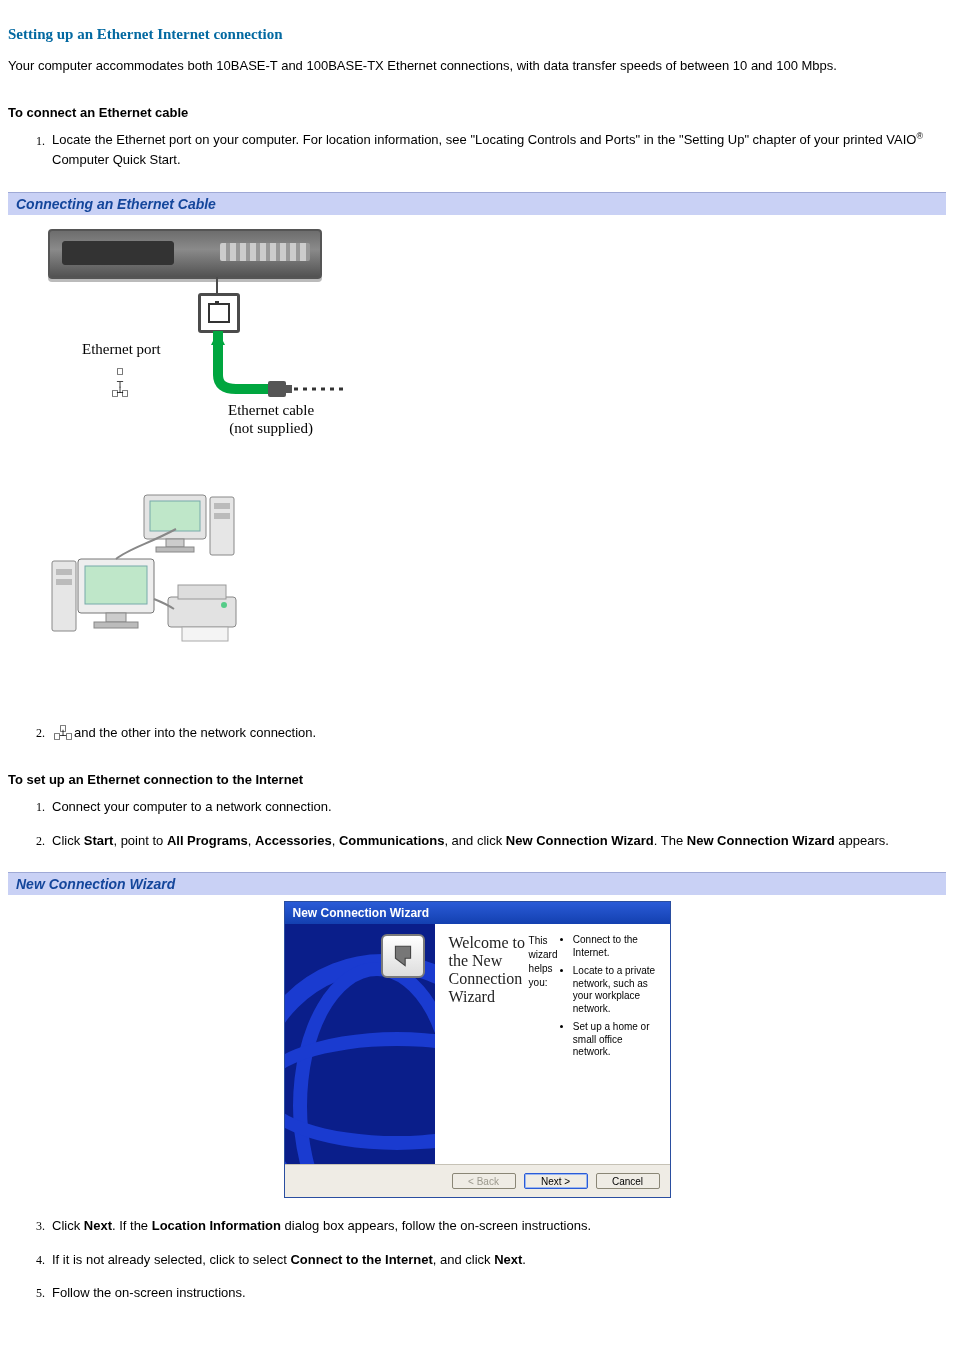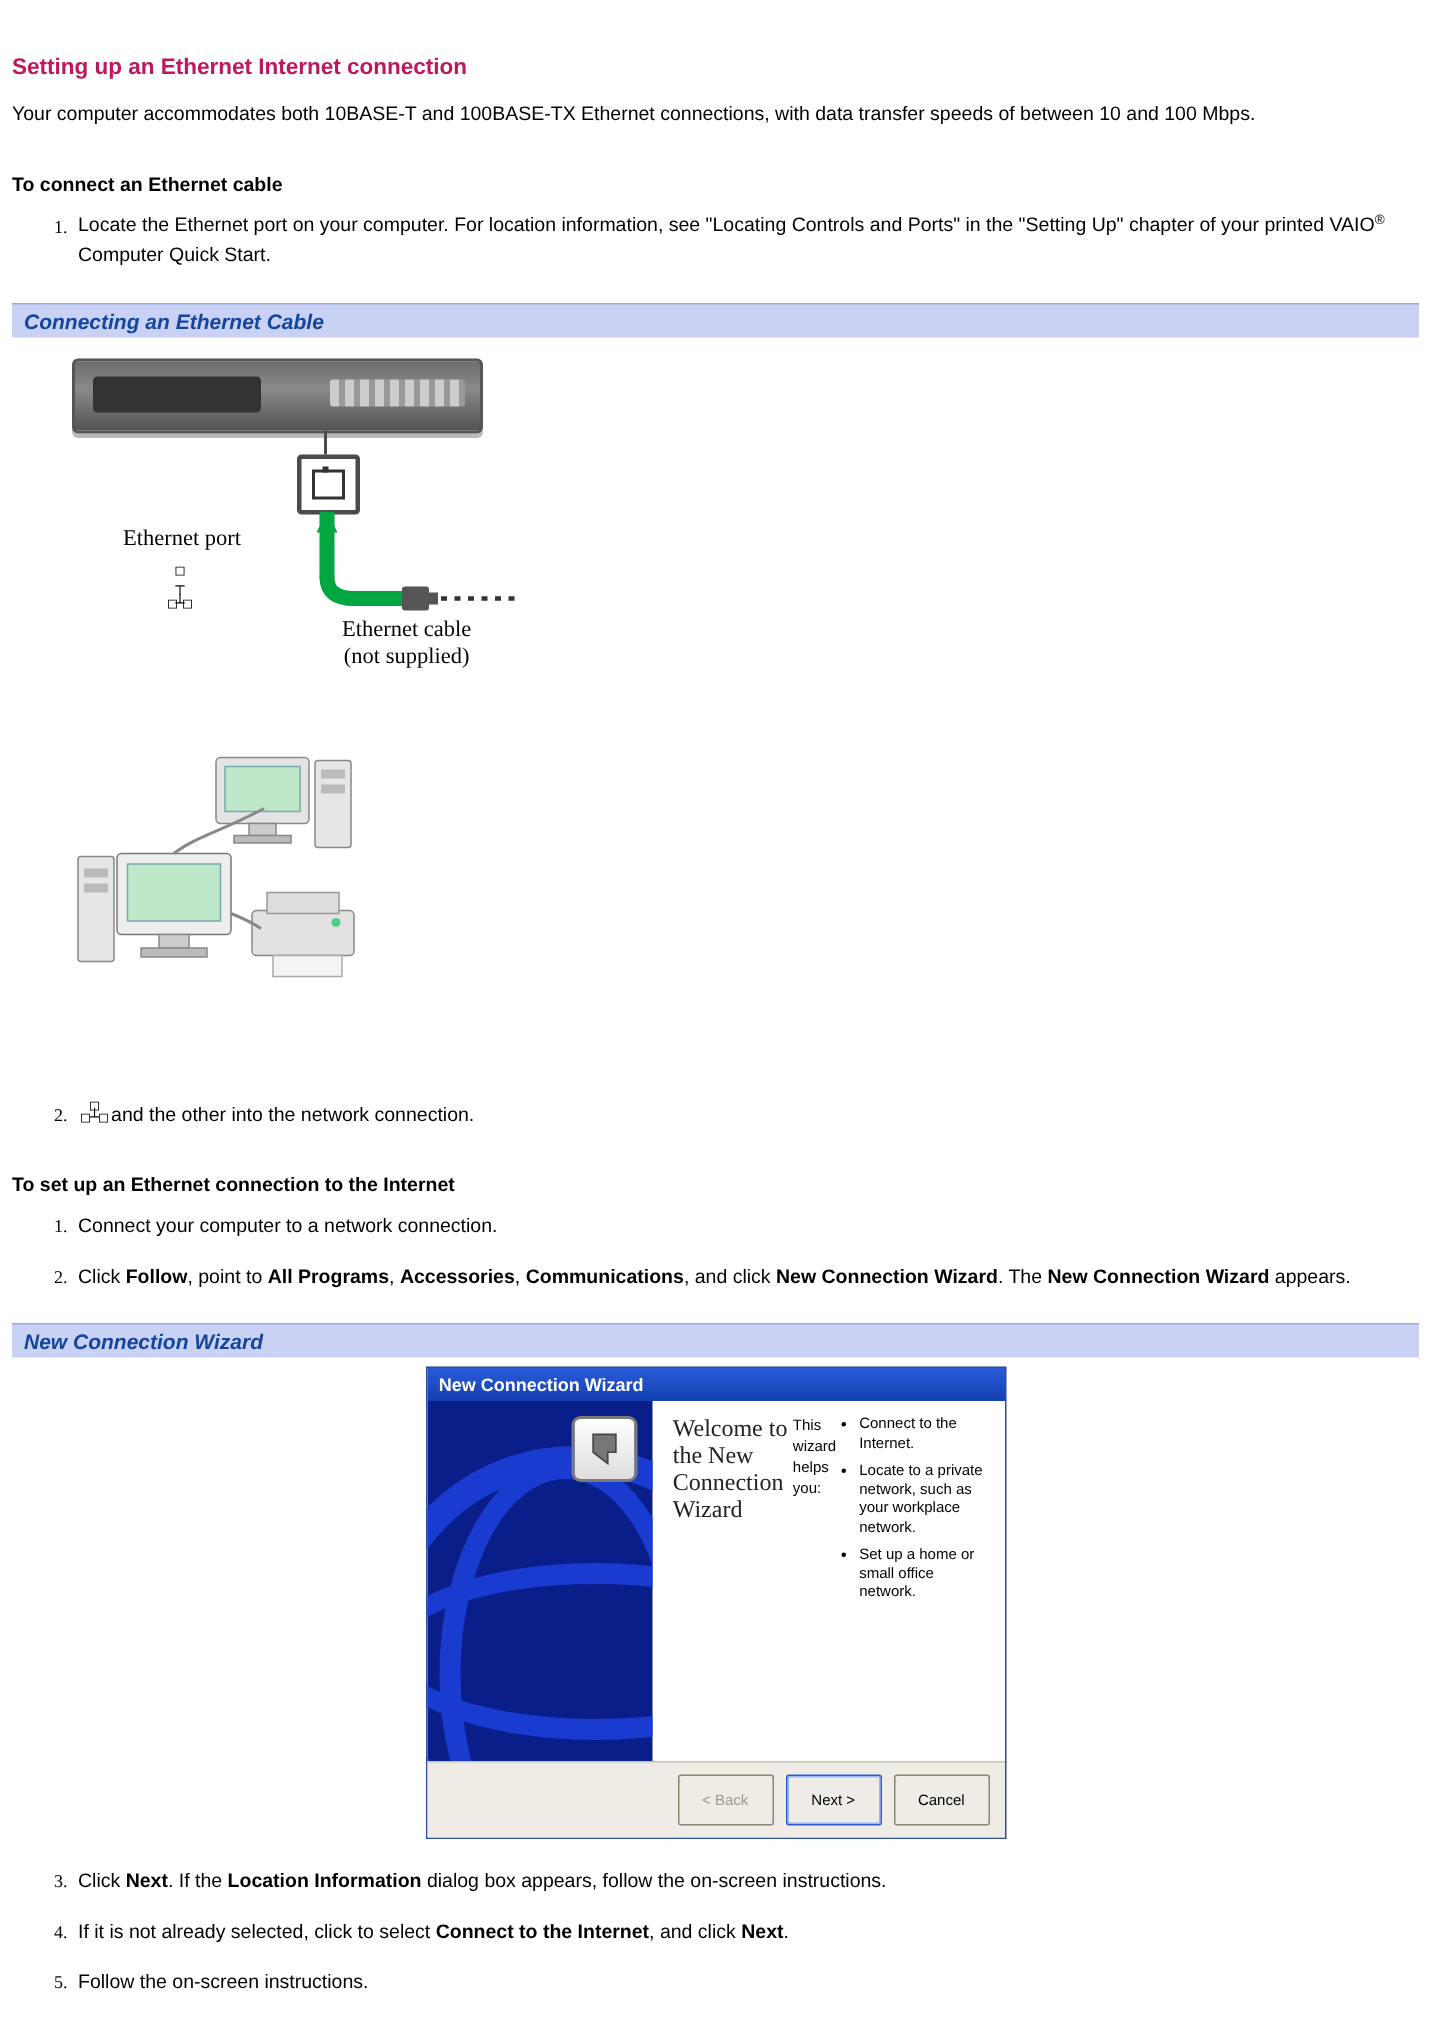--- a/index.html
+++ b/index.html
@@ -6,24 +6,25 @@
     font-family: Verdana, Geneva, sans-serif;
     font-size: 13px;
     color: #000;
     margin: 0;
     padding: 8px;
     width: 954px;
     box-sizing: border-box;
     background: #fff;
   }
   h1.page-title {
-    color: #be185d;
+    color: #0369a1;
     font-size: 15px;
     font-weight: bold;
-    margin: 28px 0 14px 0;
+    margin: 18px 0 14px 0;
+    font-family: Liberation Serif, serif;
   }
   p { margin: 0 0 12px 0; line-height: 1.4; }
   .subhead {
     font-weight: bold;
     font-size: 13px;
     margin: 30px 0 10px 0;
   }
   ol.steps {
     margin: 6px 0 18px 0;
     padding-left: 40px;
@@ -154,21 +155,21 @@
   .wizard-main .helps{ font-size:10px; margin:0 0 6px 0;}
   .wizard-main ul{ margin:0 0 8px 0; padding-left:14px; font-size:10px;}
   .wizard-main ul li{ margin-bottom:6px; line-height:1.25;}
   .wizard-main .cont{ font-size:10px; margin-top:auto; padding-top:50px;}
   .wizard-buttons{
     border-top:1px solid #c6c2b6; padding:8px 10px;
     display:flex; justify-content:flex-end; gap:8px; background:#efece5;
   }
   .wizard-buttons button{
     font-family:Tahoma,Verdana,sans-serif; font-size:10px;
-    width:64px; height:34px; border:1px solid #8a8676; background:#efece5;
+    width:64px; height:16px; border:1px solid #8a8676; background:#efece5;
     border-radius:2px;
   }
   .wizard-buttons button.primary{
     border:1px solid #2a5bd7; box-shadow:0 0 0 1px #9ab6f0 inset;
   }
   .wizard-buttons button:disabled{ color:#9d9a8f; }
   .page-footer{
     text-align:right; font-weight:bold; font-size:12px;
     margin-top:60px; padding-right:4px;
   }
@@ -258,21 +259,21 @@
   <li>
     <span class="eth-glyph"><span class="r1">□</span><span class="r1">□┴□</span></span><span>and the other into the network connection.</span>
   </li>
 </ol>
 
 <div class="subhead">To set up an Ethernet connection to the Internet</div>
 
 <ol class="steps">
   <li>Connect your computer to a network connection.</li>
   <li>
-    <span>Click </span><b>Follow</b><span>, point to </span><b>All Programs</b><span>, </span><b>Accessories</b><span>, </span><b>Communications</b><span>, and click </span><b>New Connection Wizard</b><span>. The </span><b>New Connection Wizard</b><span> appears.</span>
+    <span>Click </span><b>Start</b><span>, point to </span><b>All Programs</b><span>, </span><b>Accessories</b><span>, </span><b>Communications</b><span>, and click </span><b>New Connection Wizard</b><span>. The </span><b>New Connection Wizard</b><span> appears.</span>
   </li>
 </ol>
 
 <div class="figure-title">New Connection Wizard</div>
 <div class="wizard-wrap">
   <div class="wizard">
     <div class="wizard-titlebar">New Connection Wizard</div>
     <div class="wizard-body">
       <div class="wizard-side">
         <div class="globe"></div>

